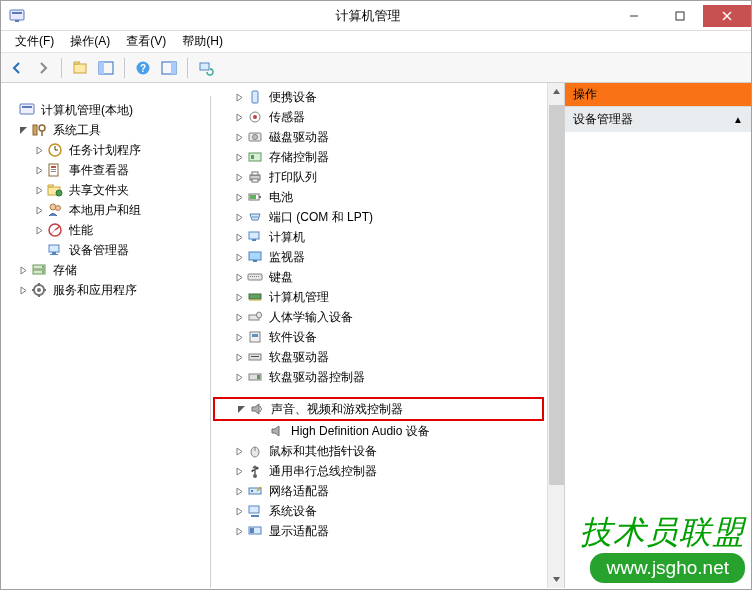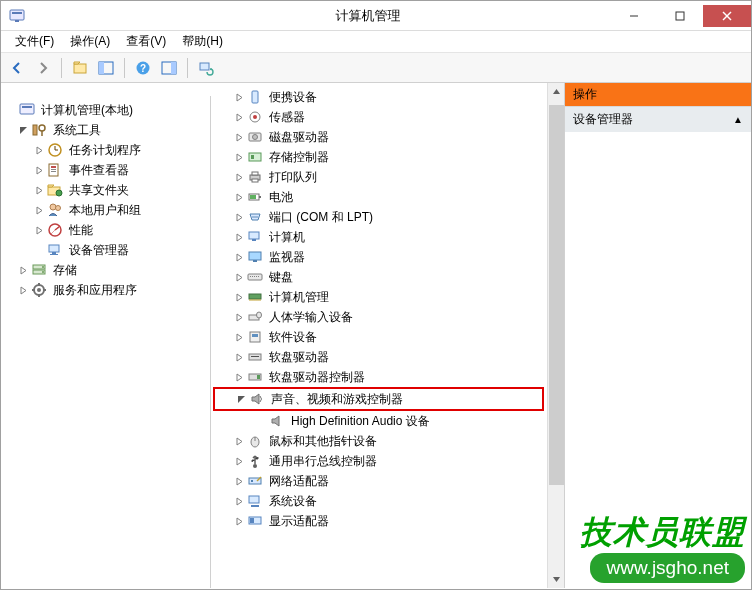--- a/index.html
+++ b/index.html
@@ -30,38 +30,38 @@
   .pane-left { width: 210px; border-right: 1px solid #d0d0d0; padding: 4px 2px; margin-top: 13px; }
   .pane-center { flex: 1; border-right: 1px solid #d0d0d0; padding: 4px 2px; }
   .pane-right { width: 186px; background: #fff; }
 
   
   .tree-row { display: flex; align-items: center; height: 20px; padding-right: 4px; white-space: nowrap; }
   .twisty { width: 12px; height: 12px; display: inline-flex; align-items: center; justify-content: center; margin-right: 2px; color: #5a5a5a; }
   .twisty.none { visibility: hidden; }
   .ticon { width: 16px; height: 16px; display: inline-flex; align-items: center; justify-content: center; margin-right: 4px; }
   .tree-label { padding: 1px 2px; }
-  .highlighted { border: 2px solid #e00000; padding: 0 4px; }
+  .highlighted { border: 2px solid #e00000; padding: 0 4px; margin-top: 10px; }
   .highlighted .tree-row { height: 20px; }
 
   
   .scrollbar { position: absolute; right: 0; top: 0; bottom: 0; width: 17px; background: #f0f0f0; border-left: 1px solid #dedede; display: flex; flex-direction: column; align-items: center; }
   .scroll-arrow { width: 17px; height: 17px; display: flex; align-items: center; justify-content: center; color: #606060; }
   .scroll-thumb { width: 15px; background: #cdcdcd; border-radius: 0; margin: 1px 0; }
 
   
   .actions-header { height: 24px; display: flex; align-items: center; padding: 0 8px; border-bottom: 1px solid #d8d8d8; font-weight: 400; background: #f97316; text-align: center; }
   .actions-section { background: #e8ecef; padding: 4px 8px; display: flex; align-items: center; justify-content: space-between; }
   .actions-section .arrow-up { font-size: 10px; }
   .actions-item { padding: 6px 8px 6px 20px; display: flex; align-items: center; justify-content: space-between; }
   .actions-item .caret-right { font-size: 10px; color: #000; }
 
   
   .watermark { position: absolute; right: 6px; bottom: 6px; text-align: right; pointer-events: none; }
-  .wm-big { font-size: 32px; font-weight: 700; font-style: italic; color: #00a000; text-shadow: 1px 0 #fff, -1px 0 #fff, 0 1px #fff, 0 -1px #fff; letter-spacing: 1px; }
+  .wm-big { font-size: 32px; font-weight: 400; font-style: italic; color: #00a000; text-shadow: 1px 0 #fff, -1px 0 #fff, 0 1px #fff, 0 -1px #fff; letter-spacing: 1px; }
   .wm-url { display: inline-block; background: #27a22d; color: #fff; padding: 4px 16px; border-radius: 14px; font-size: 19px; margin-top: -2px; }
 
   
   svg.ic { width: 16px; height: 16px; }
 </style>
 </head>
 <body>
 
 <div class="titlebar">
   <span class="app-icon">

